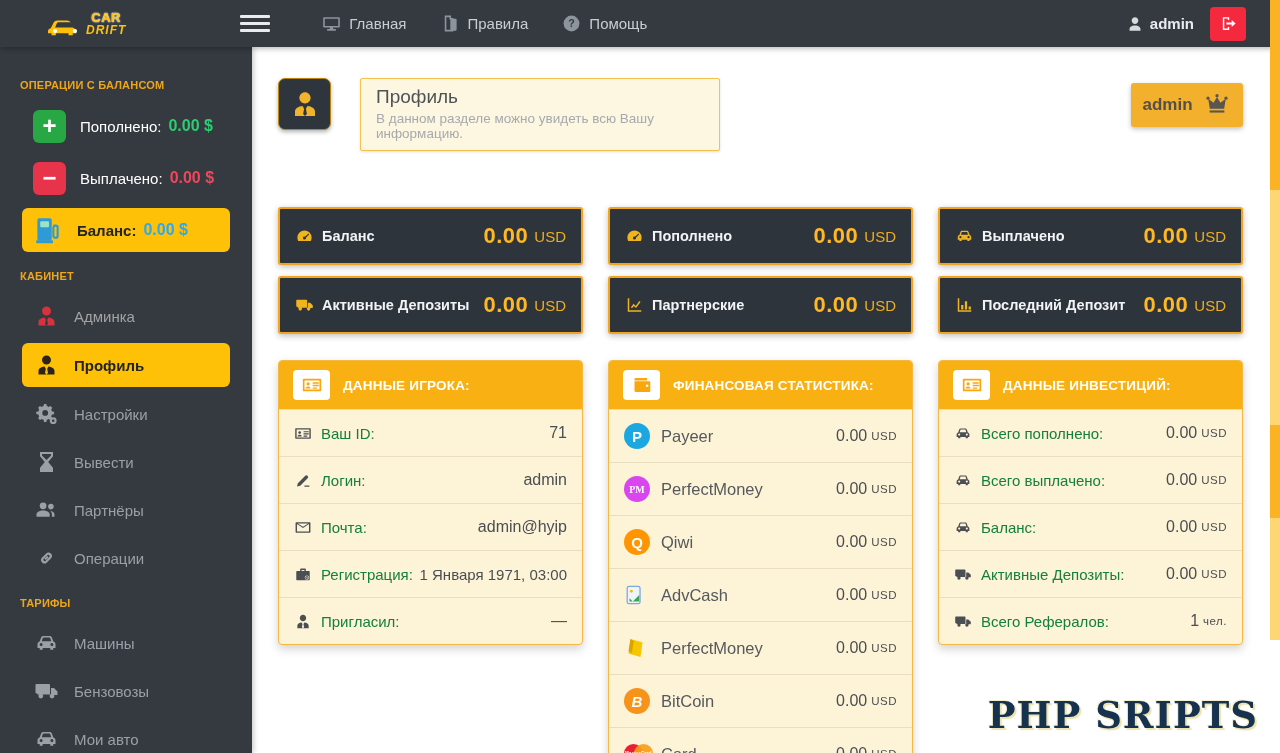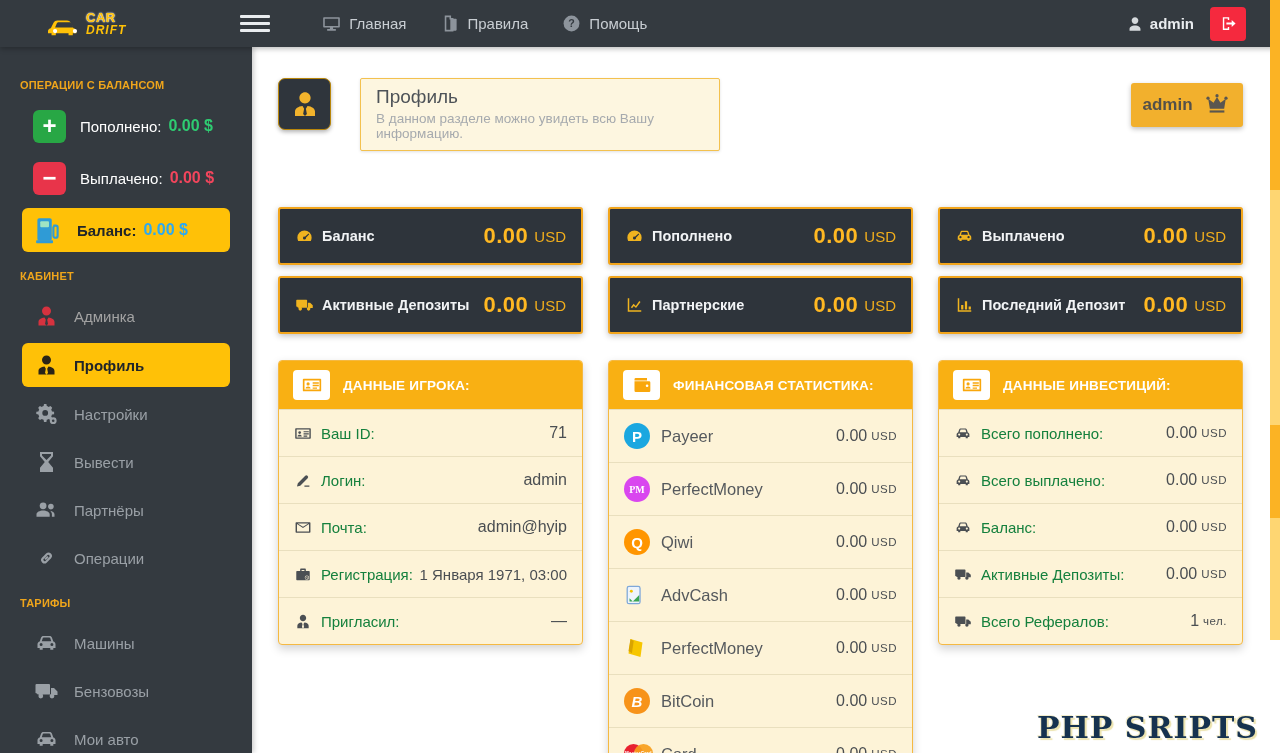--- a/index.html
+++ b/index.html
@@ -1,21 +1,21 @@
 <!DOCTYPE html>
 <html><head>
 <meta charset="utf-8">
 <style>
   * { margin:0; padding:0; box-sizing:border-box; }
   html,body { width:1280px; height:753px; overflow:hidden; font-family:"Liberation Sans",sans-serif; background:#fff; }
 
   
   .navbar { position:fixed; top:0; left:0; width:1280px; height:47px; background:#343a40;
             display:flex; align-items:center; z-index:20; box-shadow:0 2px 5px rgba(0,0,0,.25); }
-  .logo { display:flex; align-items:center; margin-left:48px; cursor:pointer; }
+  .logo { display:flex; align-items:center; margin-left:48px; cursor:pointer;text-align:center; }
   .logo svg { width:34px; height:26px; margin-right:4px; }
   .logo-text { line-height:1; }
   .logo-l1 { font-size:13px; font-weight:bold; color:#ffc107; text-shadow:0 0 2px #fff,0 0 1px #fff; letter-spacing:.5px; }
   .logo-l2 { font-size:12px; font-weight:bold; font-style:italic; color:#ffc107; letter-spacing:1px; }
   .burger { width:30px; margin-left:114px; cursor:pointer; }
   .burger div { height:3px; background:#e9ecef; margin:4px 0; border-radius:1px; }
   .nav-links { display:flex; align-items:center; margin-left:52px; gap:34px; }
   .nav-item { display:flex; align-items:center; gap:8px; color:#c8cdd2; font-size:15px; cursor:pointer; }
   .nav-item .ic { width:19px; height:19px; color:#8d949c; }
   .nav-right { margin-left:auto; display:flex; align-items:center; margin-right:34px; gap:16px; }
@@ -87,22 +87,22 @@
   .crow .c-cur { font-size:11.5px; color:#4a4e52; margin-left:4px; letter-spacing:.5px; }
   .paycard .crow { height:53px; }
   .pay-ic { width:26px; height:26px; border-radius:50%; display:flex; align-items:center; justify-content:center;
             color:#fff; font-weight:bold; flex:0 0 auto; }
   .pay-name { font-size:16.5px; color:#55595d; margin-left:11px; }
   .mc { position:relative; width:30px; height:20px; flex:0 0 auto; }
   .mc i { position:absolute; top:0; width:19px; height:19px; border-radius:50%; }
   .mc .r { left:0; background:#e8202f; } .mc .o { left:10px; background:#f79e1b; opacity:.92; }
   .mc b { position:absolute; top:7px; left:1px; font-size:4.5px; color:#fff; font-style:normal; letter-spacing:.2px; }
 
-  .watermark { position:fixed; right:22px; bottom:8px; font-family:"DejaVu Serif","Liberation Serif",serif;
-               font-weight:bold; font-size:30px; color:#16324f; letter-spacing:1px;
+  .watermark { position:fixed; right:22px; bottom:16px; font-family:"DejaVu Serif","Liberation Serif",serif;
+               font-weight:bold; font-size:37px; color:#16324f; letter-spacing:1px;
                text-shadow:2px 2px 1px rgba(235,225,170,.95), -1px -1px 0 rgba(235,225,170,.6);margin-left:40px; }
 
   
   .scroll { position:fixed; top:0; right:0; width:10px; height:753px; z-index:30; background:#fff; cursor:pointer; }
   .scroll .seg { position:absolute; left:0; width:10px; }
   .ic { fill:currentColor; }
   svg.defs { position:absolute; width:0; height:0; }
 </style>
 </head>
 <body>

